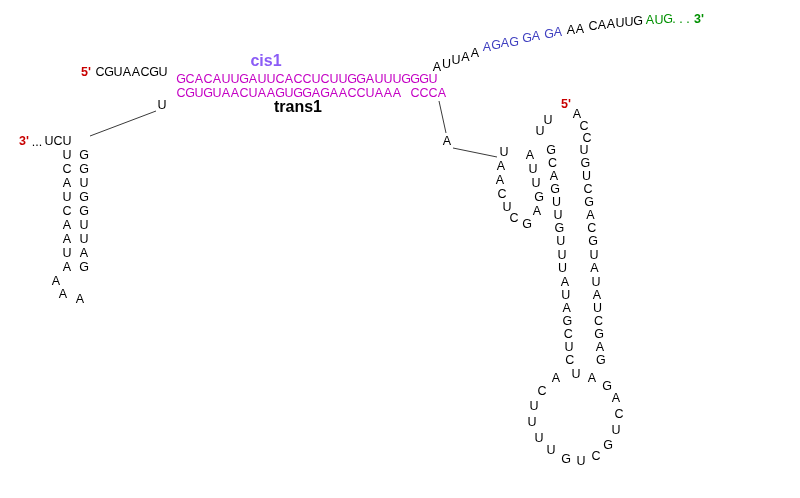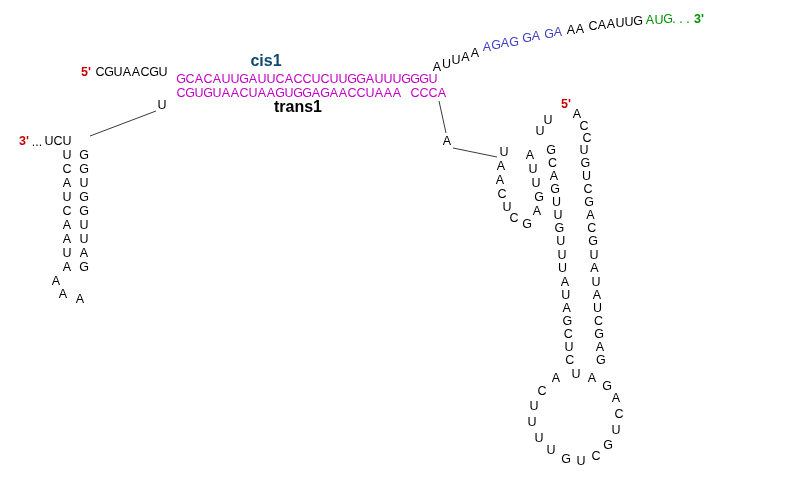--- a/index.html
+++ b/index.html
@@ -173,21 +173,21 @@
       <span class="glyph" style="left: 596px; top: 282px; color: rgb(0, 0, 0);">U</span>
       <span class="glyph" style="left: 596.8px; top: 295px; color: rgb(0, 0, 0);">A</span>
       <span class="glyph" style="left: 597.6px; top: 308px; color: rgb(0, 0, 0);">U</span>
       <span class="glyph" style="left: 598.4px; top: 321px; color: rgb(0, 0, 0);">C</span>
       <span class="glyph" style="left: 599.2px; top: 334px; color: rgb(0, 0, 0);">G</span>
       <span class="glyph" style="left: 600px; top: 347px; color: rgb(0, 0, 0);">A</span>
       <span class="glyph" style="left: 600.8px; top: 360px; color: rgb(0, 0, 0);">G</span>
       <span class="glyph end" style="left: 86px; top: 72px; color: rgb(200, 0, 0);">5'</span>
       <span class="glyph end" style="left: 24px; top: 141px; color: rgb(200, 0, 0);">3'</span>
       <span class="glyph" style="left: 37px; top: 142px; color: rgb(0, 0, 0);">...</span>
-      <span class="glyph lab" style="left: 266px; top: 61px; color: #0c4a6e;">cis1</span>
+      <span class="glyph lab" style="left: 266px; top: 61px; color: #8b5cf6;">cis1</span>
       <span class="glyph lab" style="left: 298px; top: 107px; color: rgb(0, 0, 0);">trans1</span>
       <span class="glyph" style="left: 162px; top: 105px; color: rgb(0, 0, 0);">U</span>
       <span class="glyph" style="left: 447px; top: 141px; color: rgb(0, 0, 0);">A</span>
       <span class="glyph" style="left: 504px; top: 152px; color: rgb(0, 0, 0);">U</span>
       <span class="glyph" style="left: 501px; top: 166px; color: rgb(0, 0, 0);">A</span>
       <span class="glyph" style="left: 500px; top: 180px; color: rgb(0, 0, 0);">A</span>
       <span class="glyph" style="left: 502px; top: 194px; color: rgb(0, 0, 0);">C</span>
       <span class="glyph" style="left: 507px; top: 207px; color: rgb(0, 0, 0);">U</span>
       <span class="glyph" style="left: 514px; top: 218px; color: rgb(0, 0, 0);">C</span>
       <span class="glyph" style="left: 527px; top: 224px; color: rgb(0, 0, 0);">G</span>

